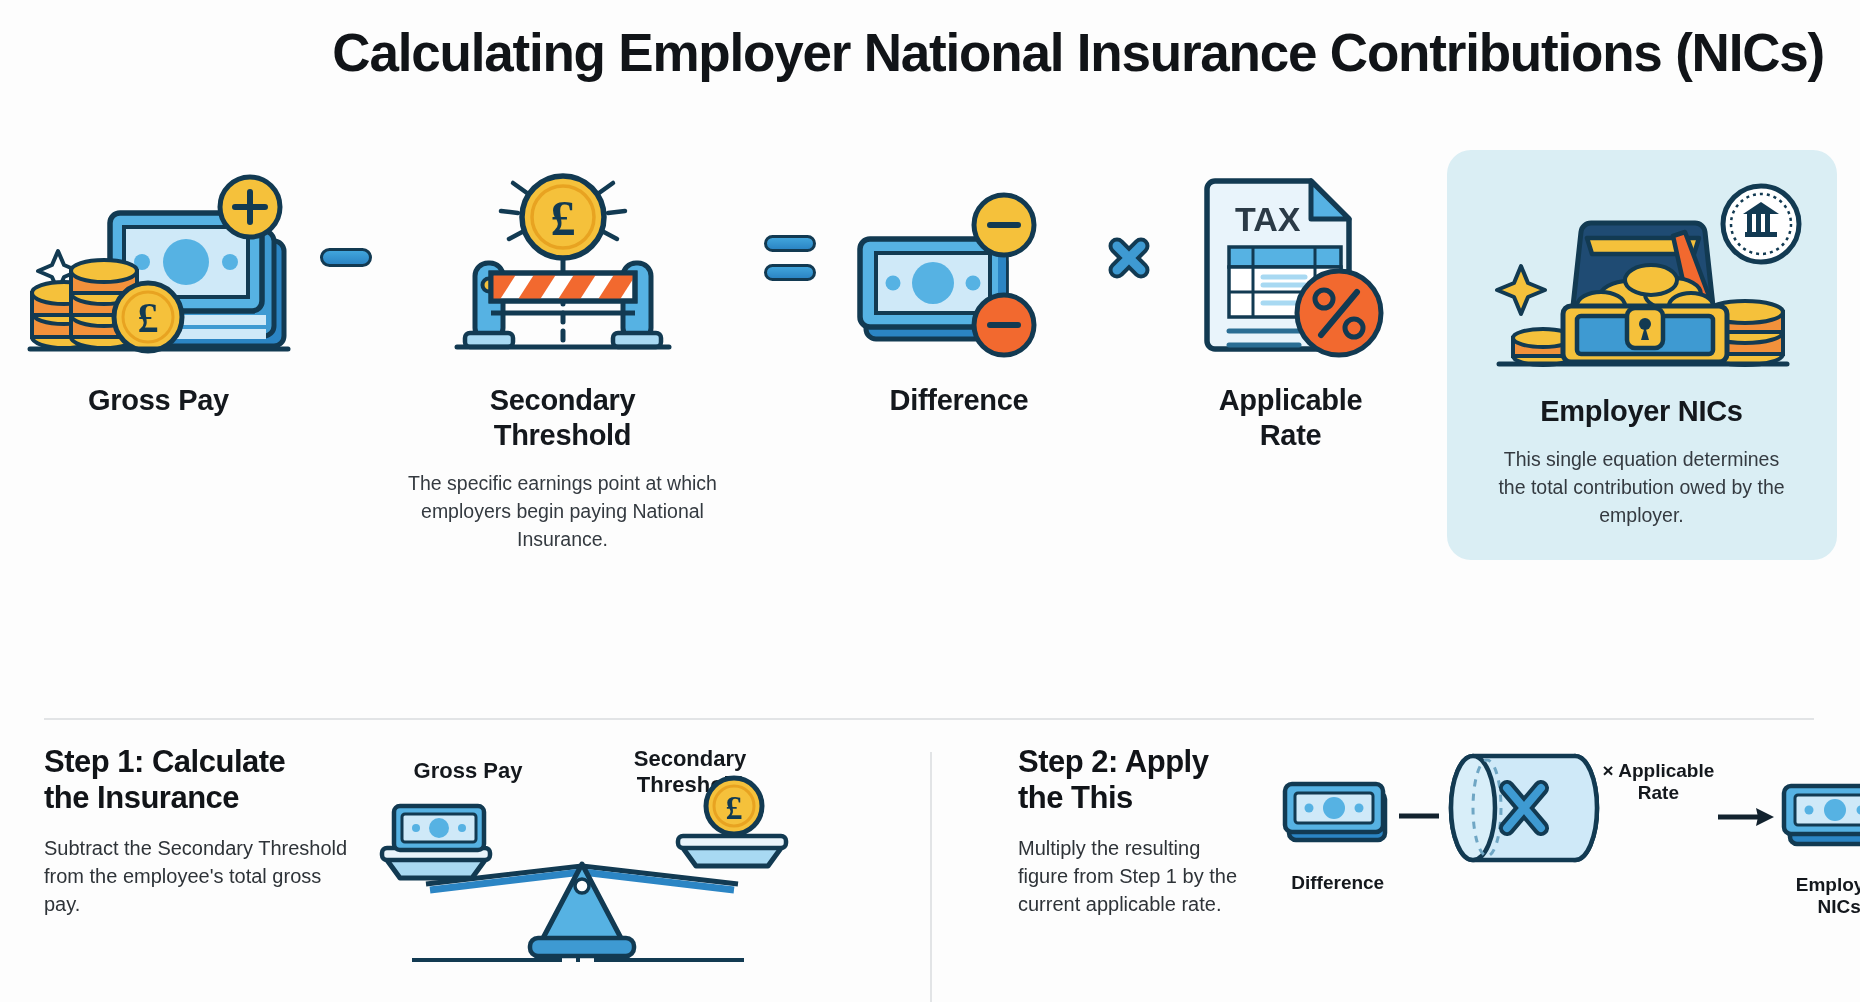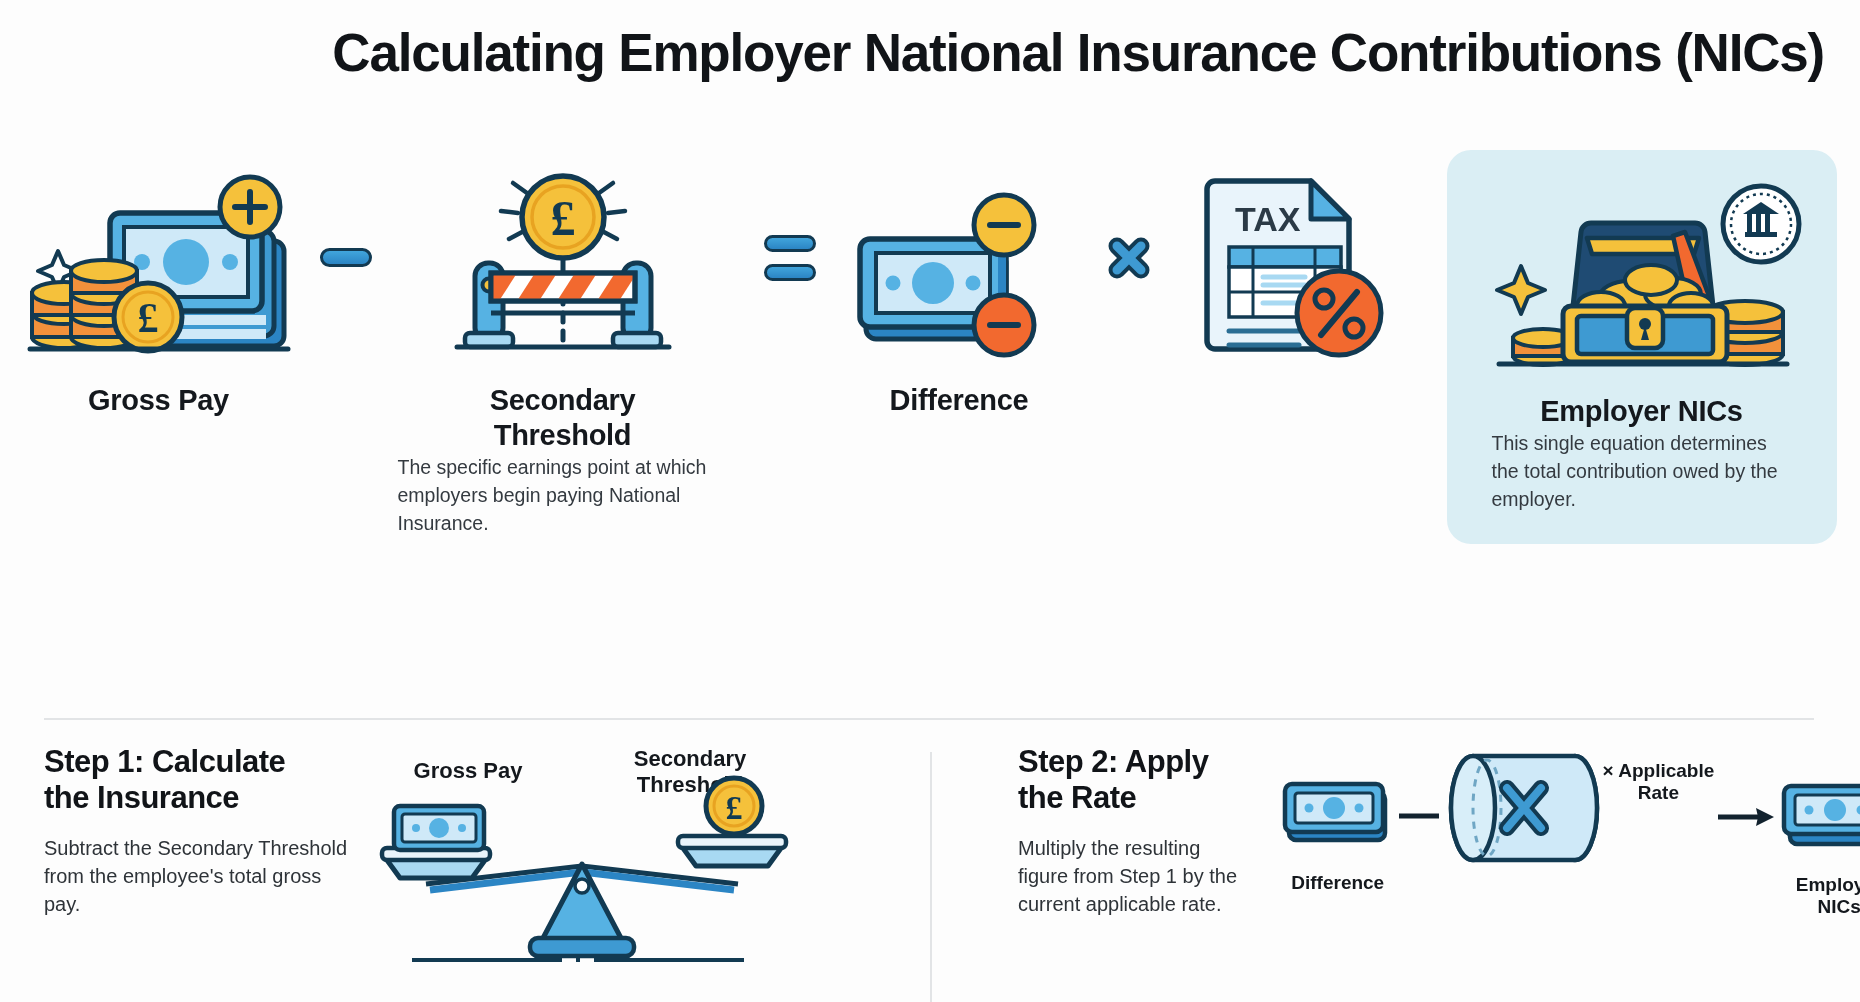--- a/index.html
+++ b/index.html
@@ -25,21 +25,21 @@
     position:absolute; left:0px; top:150px; width:1860px; height:520px;
     display:flex; align-items:flex-start; justify-content:center;
   }
   .eq-item { display:flex; flex-direction:column; align-items:center; }
   .eq-art { height:215px; display:flex; align-items:flex-end; justify-content:center; }
   .eq-label {
     margin-top:18px; font-size:29px; font-weight:bold; text-align:center;
     line-height:1.2; color:#14181d; letter-spacing:-0.3px;
   }
   .eq-desc {
-    font-size:19.5px; line-height:1.45; text-align:left;
+    margin-top:16px; font-size:19.5px; line-height:1.45; text-align:center;
     color:#343a40; max-width:330px;
   }
   .op { display:flex; align-items:center; height:215px; }
 
   
   .op-minus {
     width:52px; height:19px; border-radius:10px;
     background:linear-gradient(180deg,#41a5dc,#2b85c4);
     border:3.5px solid #123a52;
   }
@@ -256,20 +256,24 @@
 
           <line x1="38" y1="166" x2="136" y2="166" stroke="#2b6e94" stroke-width="5" stroke-linecap="round"></line>
           <line x1="38" y1="180" x2="108" y2="180" stroke="#2b6e94" stroke-width="5" stroke-linecap="round"></line>
 
           <circle cx="148" cy="148" r="42" fill="#f2692f" stroke="#123a52" stroke-width="5"></circle>
           <circle cx="133" cy="134" r="9" fill="none" stroke="#123a52" stroke-width="5"></circle>
           <circle cx="163" cy="163" r="9" fill="none" stroke="#123a52" stroke-width="5"></circle>
           <line x1="166" y1="127" x2="130" y2="170" stroke="#123a52" stroke-width="6" stroke-linecap="round"></line>
         </svg>
       </div>
+      <div class="eq-label">
+        <div>Applicable</div>
+        <div>Rate</div>
+      </div>
     </div>
 
     <div class="result-card" style="margin-left:56px;">
       <div class="eq-art" style="height:200px;">
         <svg width="330" height="200" viewBox="0 0 330 200">
 
           <path d="M44 90 L51 107 L68 114 L51 121 L44 138 L37 121 L20 114 L37 107 Z" fill="#f5c13b" stroke="#123a52" stroke-width="4" stroke-linejoin="round"></path>
 
           <g stroke="#123a52" stroke-width="4">
             <ellipse cx="268" cy="178" rx="38" ry="11" fill="#f5c13b"></ellipse>
@@ -371,21 +375,21 @@
 
           <line x1="40" y1="216" x2="380" y2="216" stroke="#123a52" stroke-width="4" stroke-dasharray="150 14 4 14"></line>
         </svg>
       </div>
     </div>
 
     <div class="step" style="left:1018px;">
       <div class="step-text" style="width:250px;">
         <div class="step-title">
           <div>Step 2: Apply</div>
-          <div>the Rate</div>
+          <div>the This</div>
         </div>
         <div class="step-body">Multiply the resulting figure from Step 1 by the current applicable rate.</div>
       </div>
       <div class="step-art" style="margin-left:30px; display:flex; align-items:flex-start; gap:0;">
 
         <div style="display:flex; flex-direction:column; align-items:center; margin-top:28px;">
           <div>
             <svg width="118" height="76" viewBox="0 0 118 76">
               <rect x="10" y="20" width="96" height="48" rx="7" fill="#2b85c4" stroke="#123a52" stroke-width="4.5"></rect>
               <rect x="6" y="12" width="98" height="48" rx="7" fill="#56b2e3" stroke="#123a52" stroke-width="4.5"></rect>

